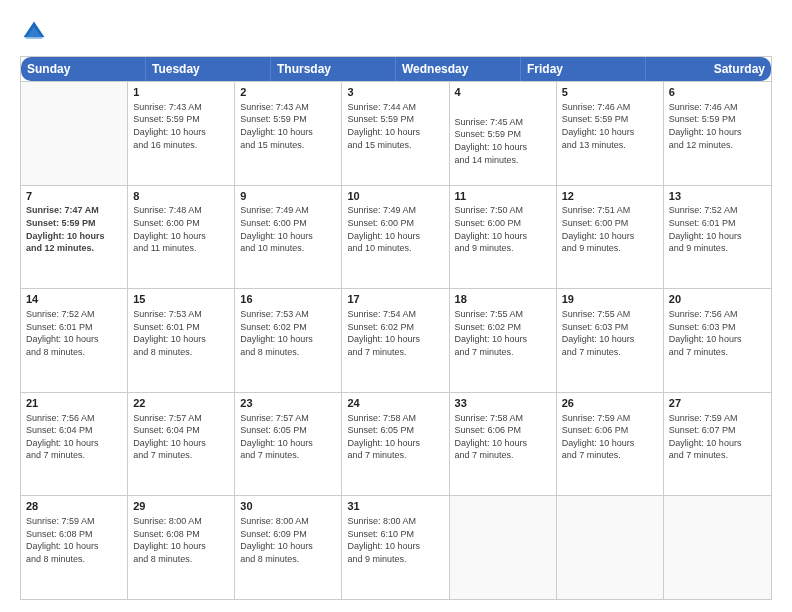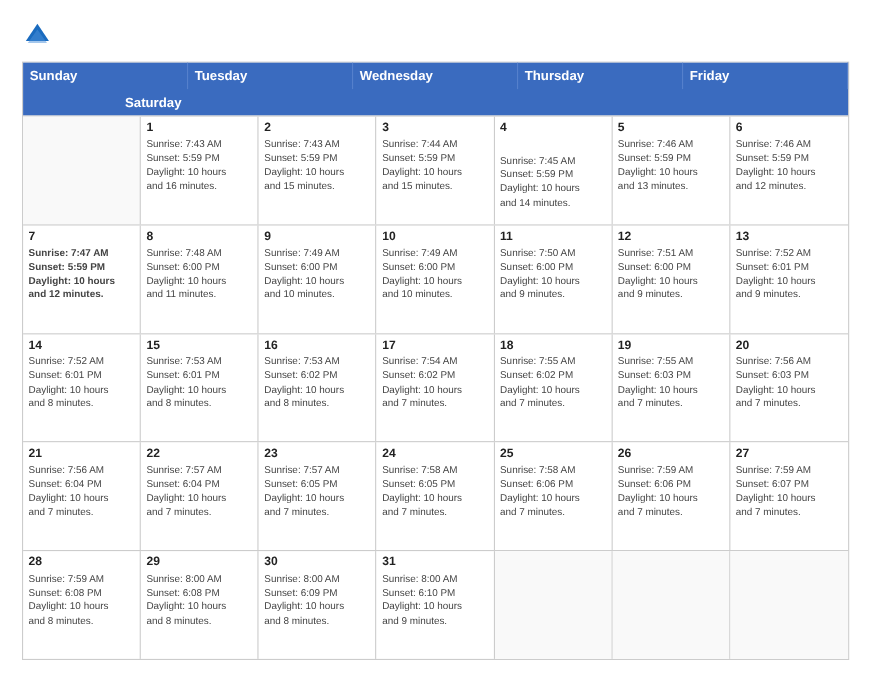--- a/index.html
+++ b/index.html
@@ -62,22 +62,23 @@
       margin-top: 2px;
     }
     .calendar {
       flex: 1;
       display: flex;
       flex-direction: column;
       border: 1px solid #ccc;
     }
     .cal-header {
       display: grid;
-      grid-template-columns: repeat(5, 1fr);
+      grid-template-columns: repeat(6, 1fr);
       background: #3a6bbf;
+      border-radius: 10px;
     }
     .cal-header-cell {
       color: #fff;
       font-size: 12px;
       font-weight: bold;
       padding: 5px 6px;
       text-align: left;
       border-right: 1px solid #5580cc;
     }
     .cal-header-cell:last-child { border-right: none; text-align: right; }
@@ -133,22 +134,22 @@
     <div class="title-block">
       <div class="month-title"></div>
       <div class="location"></div>
     </div>
   </div>
 
   <div class="calendar">
     <div class="cal-header" id="cal-header">
         <div class="cal-header-cell">Sunday</div>
         <div class="cal-header-cell">Tuesday</div>
+        <div class="cal-header-cell">Thursday</div>
         <div class="cal-header-cell">Wednesday</div>
-        <div class="cal-header-cell">Thursday</div>
         <div class="cal-header-cell">Friday</div>
         <div class="cal-header-cell">Saturday</div>
       </div>
     <div class="cal-body" id="cal-body">
         <div class="cal-row">
           <div class="cal-cell empty"></div>
           <div class="cal-cell">
             <div class="day-num">1</div>
             <div class="cell-info" style="white-space: pre-line;">Sunrise: 7:43 AM
 Sunset: 5:59 PM
@@ -316,21 +317,21 @@
 and 7 minutes.</div>
           </div>
           <div class="cal-cell">
             <div class="day-num">24</div>
             <div class="cell-info" style="white-space: pre-line;">Sunrise: 7:58 AM
 Sunset: 6:05 PM
 Daylight: 10 hours
 and 7 minutes.</div>
           </div>
           <div class="cal-cell">
-            <div class="day-num">25</div>
+            <div class="day-num">33</div>
             <div class="cell-info" style="white-space: pre-line;">Sunrise: 7:58 AM
 Sunset: 6:06 PM
 Daylight: 10 hours
 and 7 minutes.</div>
           </div>
           <div class="cal-cell">
             <div class="day-num">26</div>
             <div class="cell-info" style="white-space: pre-line;">Sunrise: 7:59 AM
 Sunset: 6:06 PM
 Daylight: 10 hours

